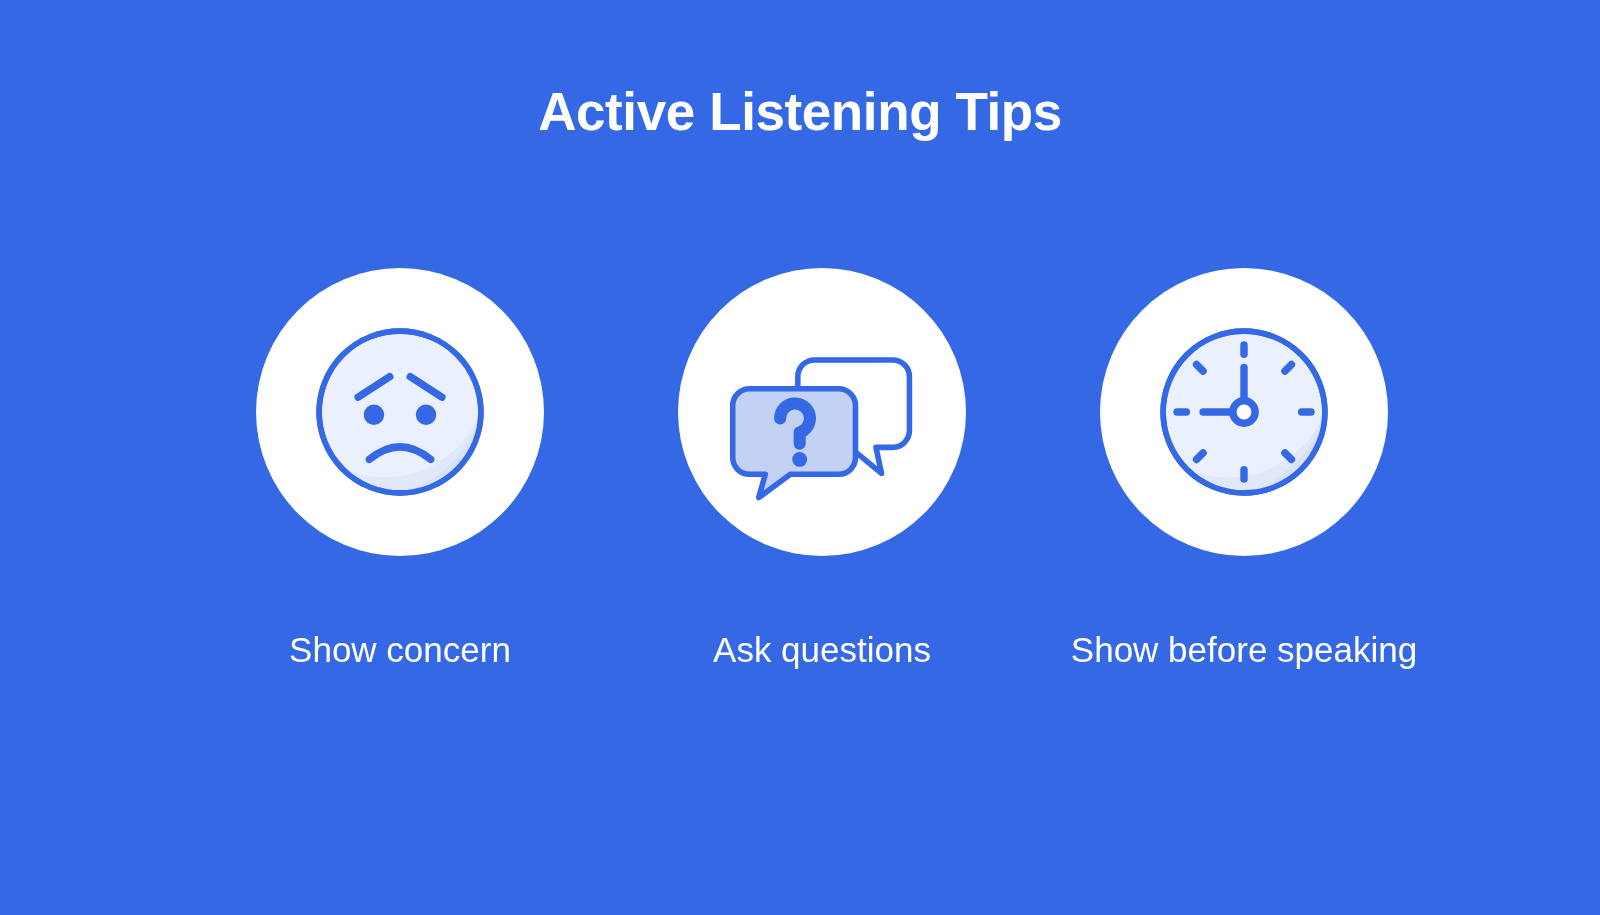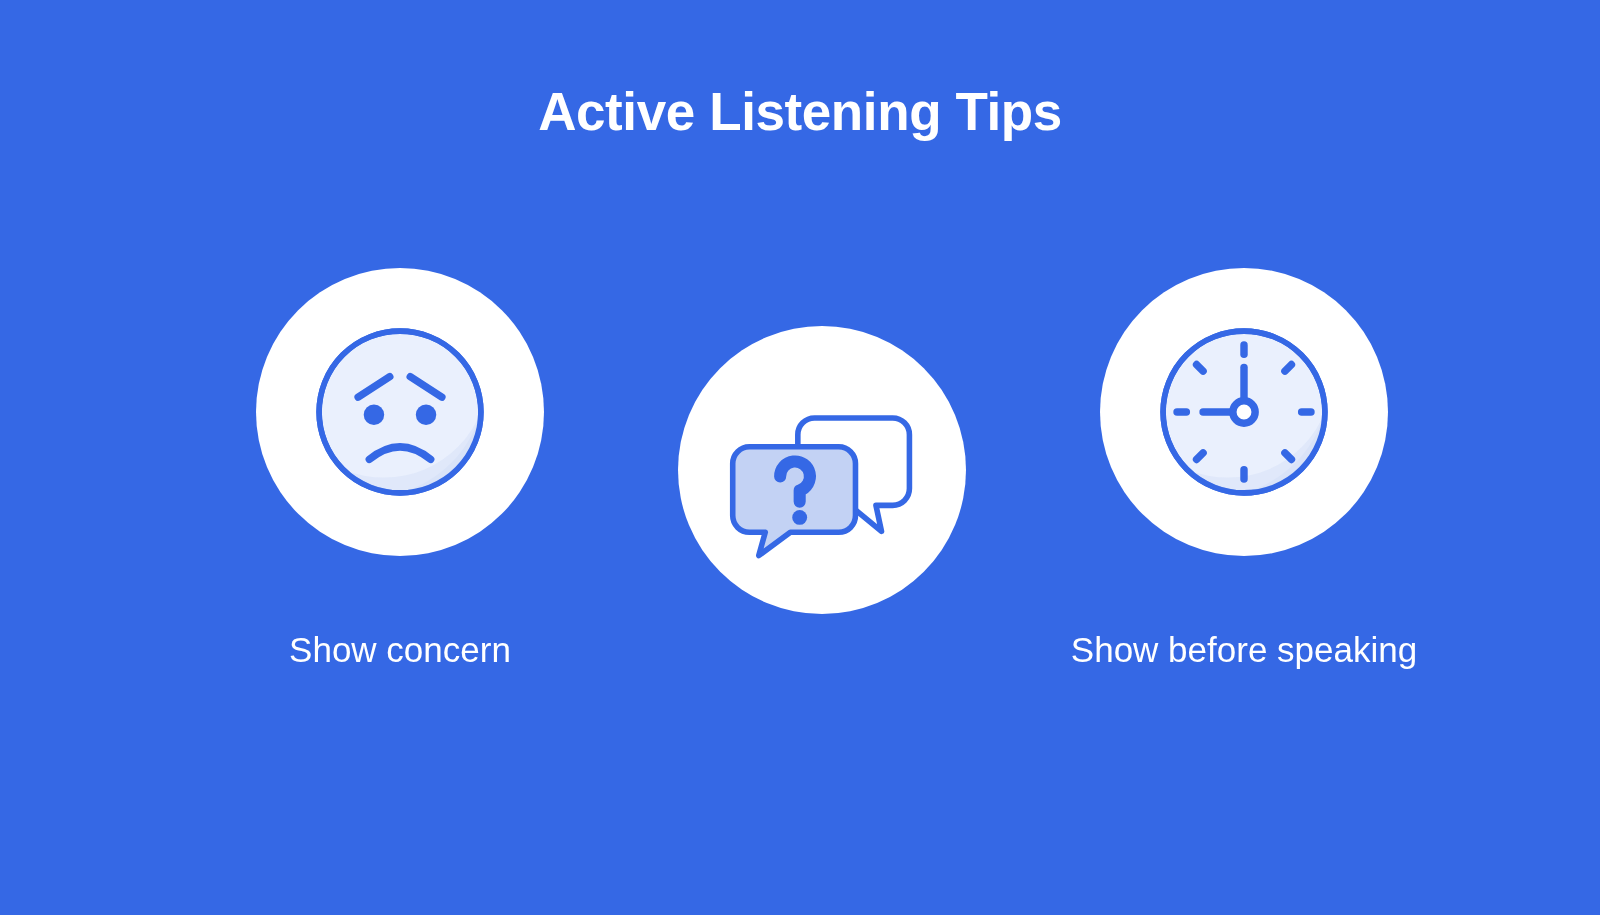--- a/index.html
+++ b/index.html
@@ -123,20 +123,21 @@
           <path d="M92 44 h84 a18 18 0 0 1 18 18 v58 a18 18 0 0 1 -18 18 h-18
                    l6 28 l-34 -28 h-38 a18 18 0 0 1 -18 -18 v-58 a18 18 0 0 1 18 -18 z" fill="#ffffff" stroke="#3568e5" stroke-width="6" stroke-linejoin="round"></path>
 
           <path d="M22 75 h96 a18 18 0 0 1 18 18 v56 a18 18 0 0 1 -18 18 h-52
                    l-34 25 l7 -25 h-17 a18 18 0 0 1 -18 -18 v-56 a18 18 0 0 1 18 -18 z" fill="#c3d2f4" stroke="#3568e5" stroke-width="6" stroke-linejoin="round"></path>
 
           <path d="M55 107 a16 16 0 1 1 21 15 v12" fill="none" stroke="#3568e5" stroke-width="13" stroke-linecap="round" stroke-linejoin="round"></path>
           <circle cx="76" cy="151" r="8" fill="#3568e5"></circle>
         </svg>
       </div>
+      <div class="tip-label">Ask questions</div>
     </div>
 
     <div class="tip-card">
       <div class="icon-badge">
         <svg viewBox="0 0 200 200">
 
           <circle cx="100" cy="100" r="87" fill="#eaf0fd" stroke="#3568e5" stroke-width="6"></circle>
 
           <path d="M100 187 A87 87 0 0 0 187 100 A125 125 0 0 1 100 187 Z" fill="#d8e2f8" opacity="0.95"></path>
           <path d="M40 162 A87 87 0 0 0 187 100 A112 112 0 0 1 40 162 Z" fill="#d8e2f8" opacity="0.6"></path>

